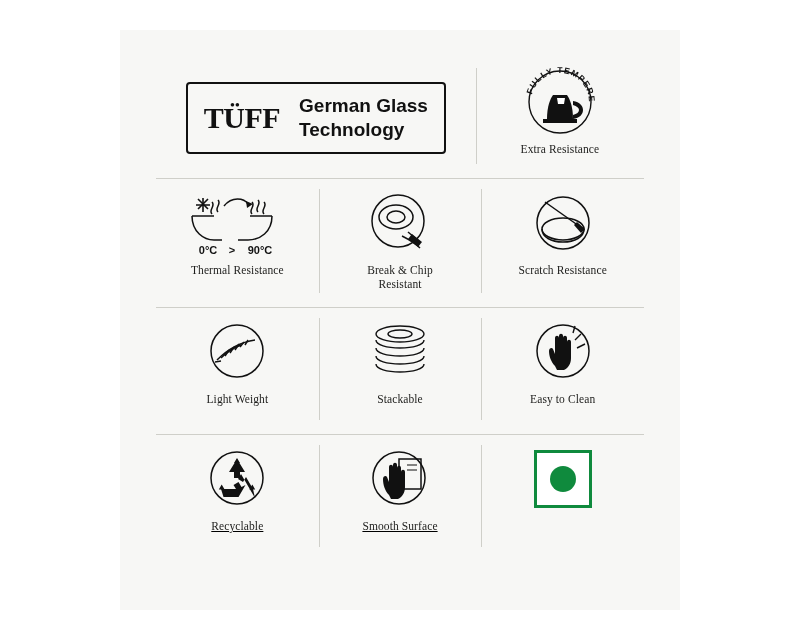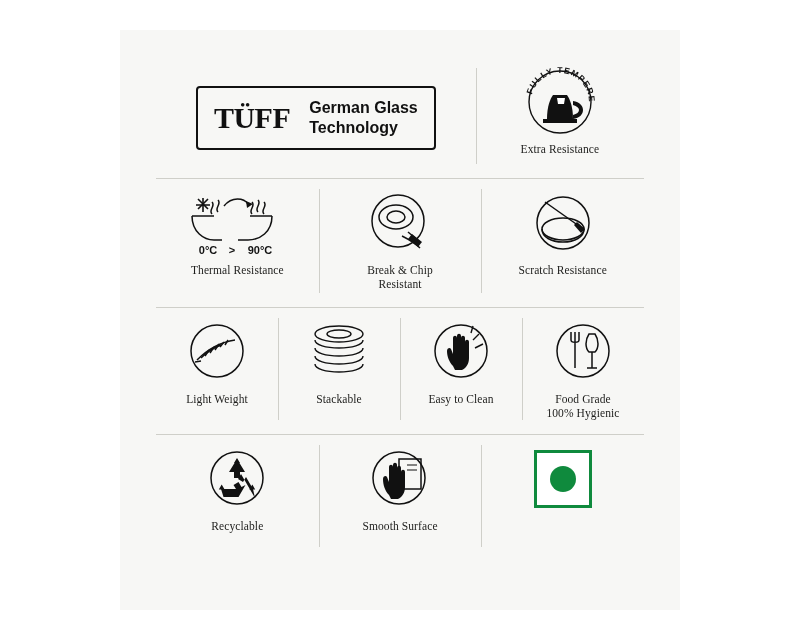--- a/index.html
+++ b/index.html
@@ -33,21 +33,21 @@
     flex-direction: column;
   }
   .row {
     display: flex;
     align-items: stretch;
     position: relative;
   }
   .row.r1 { height: 120px; }
   .row.r2 { height: 128px; }
   .row.r3 { height: 126px; }
-  .row.r4 { height: 126px; }
+  .row.r4 { height: 126px; text-decoration: underline; }
 
   .hrule {
     height: 1px;
     background: #cfcfc9;
     width: 100%;
   }
 
   .cell {
     flex: 1 1 0;
     display: flex;
@@ -99,21 +99,21 @@
     font-family: "Liberation Serif", serif;
     font-weight: bold;
     font-size: 30px;
     letter-spacing: -0.5px;
     color: #111;
     line-height: 1;
   }
   .tuff-sub {
     font-family: "Liberation Sans", sans-serif;
     font-weight: bold;
-    font-size: 16px;
+    font-size: 19px;
     line-height: 1.25;
     color: #111;
     white-space: pre-line;
   }
 
   .veg-box {
     width: 52px;
     height: 52px;
     border: 3px solid #0f8a3d;
     background: #ffffff;
@@ -285,34 +285,20 @@
                 <path d="M28 48 C24 44 22 38 22 33 C22 30 25 29 26 31 L28 36 L28 20 C28 17 32 17 32 20 L32 33 L32 18 C32 15 36 15 36 18 L36 33 L36 20 C36 17 40 17 40 20 L40 33 L40 24 C40 21 44 21 44 24 L44 40 C44 46 41 50 37 52 L30 52 Z"></path>
               </g>
               <g fill="none" stroke="#111" stroke-width="1.4">
                 <path d="M48 22 l6 -6 M50 30 l8 -4 M46 15 l2 -7"></path>
               </g>
             </svg>
           </div>
           <div class="label">Easy to Clean</div>
         </div>
 
-        <div class="cell">
-          <div class="icon">
-            <svg width="76" height="68" viewBox="0 0 76 68">
-              <g fill="none" stroke="#111" stroke-width="1.5">
-                <circle cx="38" cy="33" r="26"></circle>
-                <path d="M30 14 L30 26 M26 14 L26 22 C26 25 34 25 34 22 L34 14 M30 26 L30 50"></path>
-                <path d="M44 16 C40 22 40 30 44 34 L50 34 C54 30 54 22 50 16 Z"></path>
-                <path d="M47 34 L47 50 M42 50 L52 50"></path>
-              </g>
-            </svg>
-          </div>
-          <div class="label">Food Grade
-100% Hygienic</div>
-        </div>
       </div>
 
       <div class="hrule"></div>
 
       <div class="row r4">
 
         <div class="cell">
           <div class="icon">
             <svg width="72" height="68" viewBox="0 0 72 68">
               <g fill="none" stroke="#111" stroke-width="1.5">

